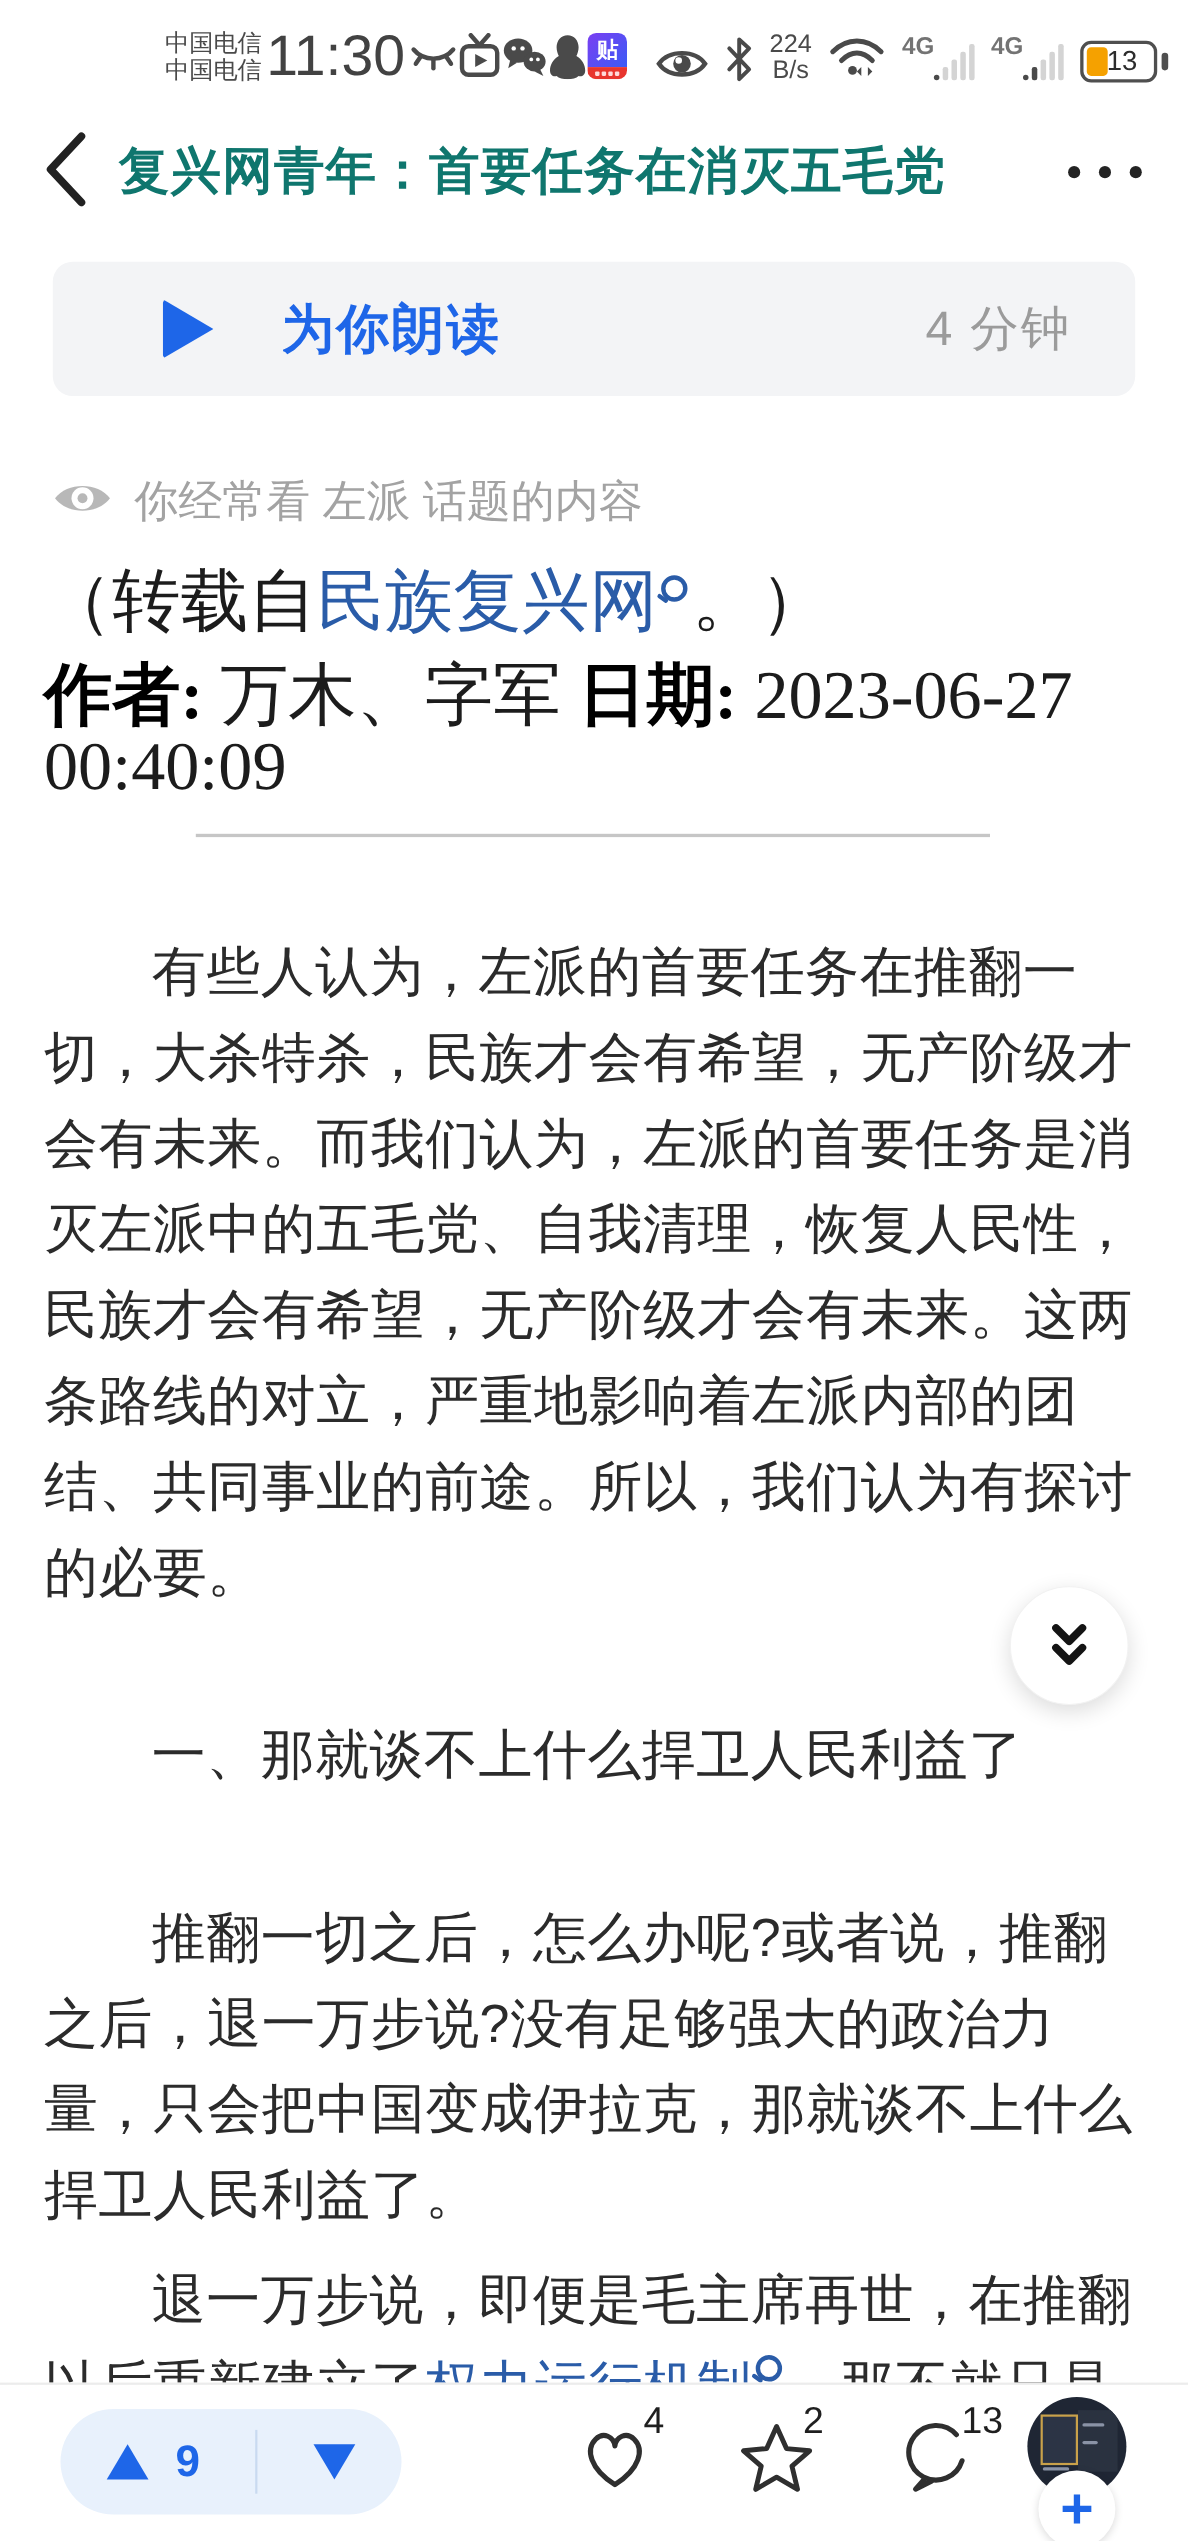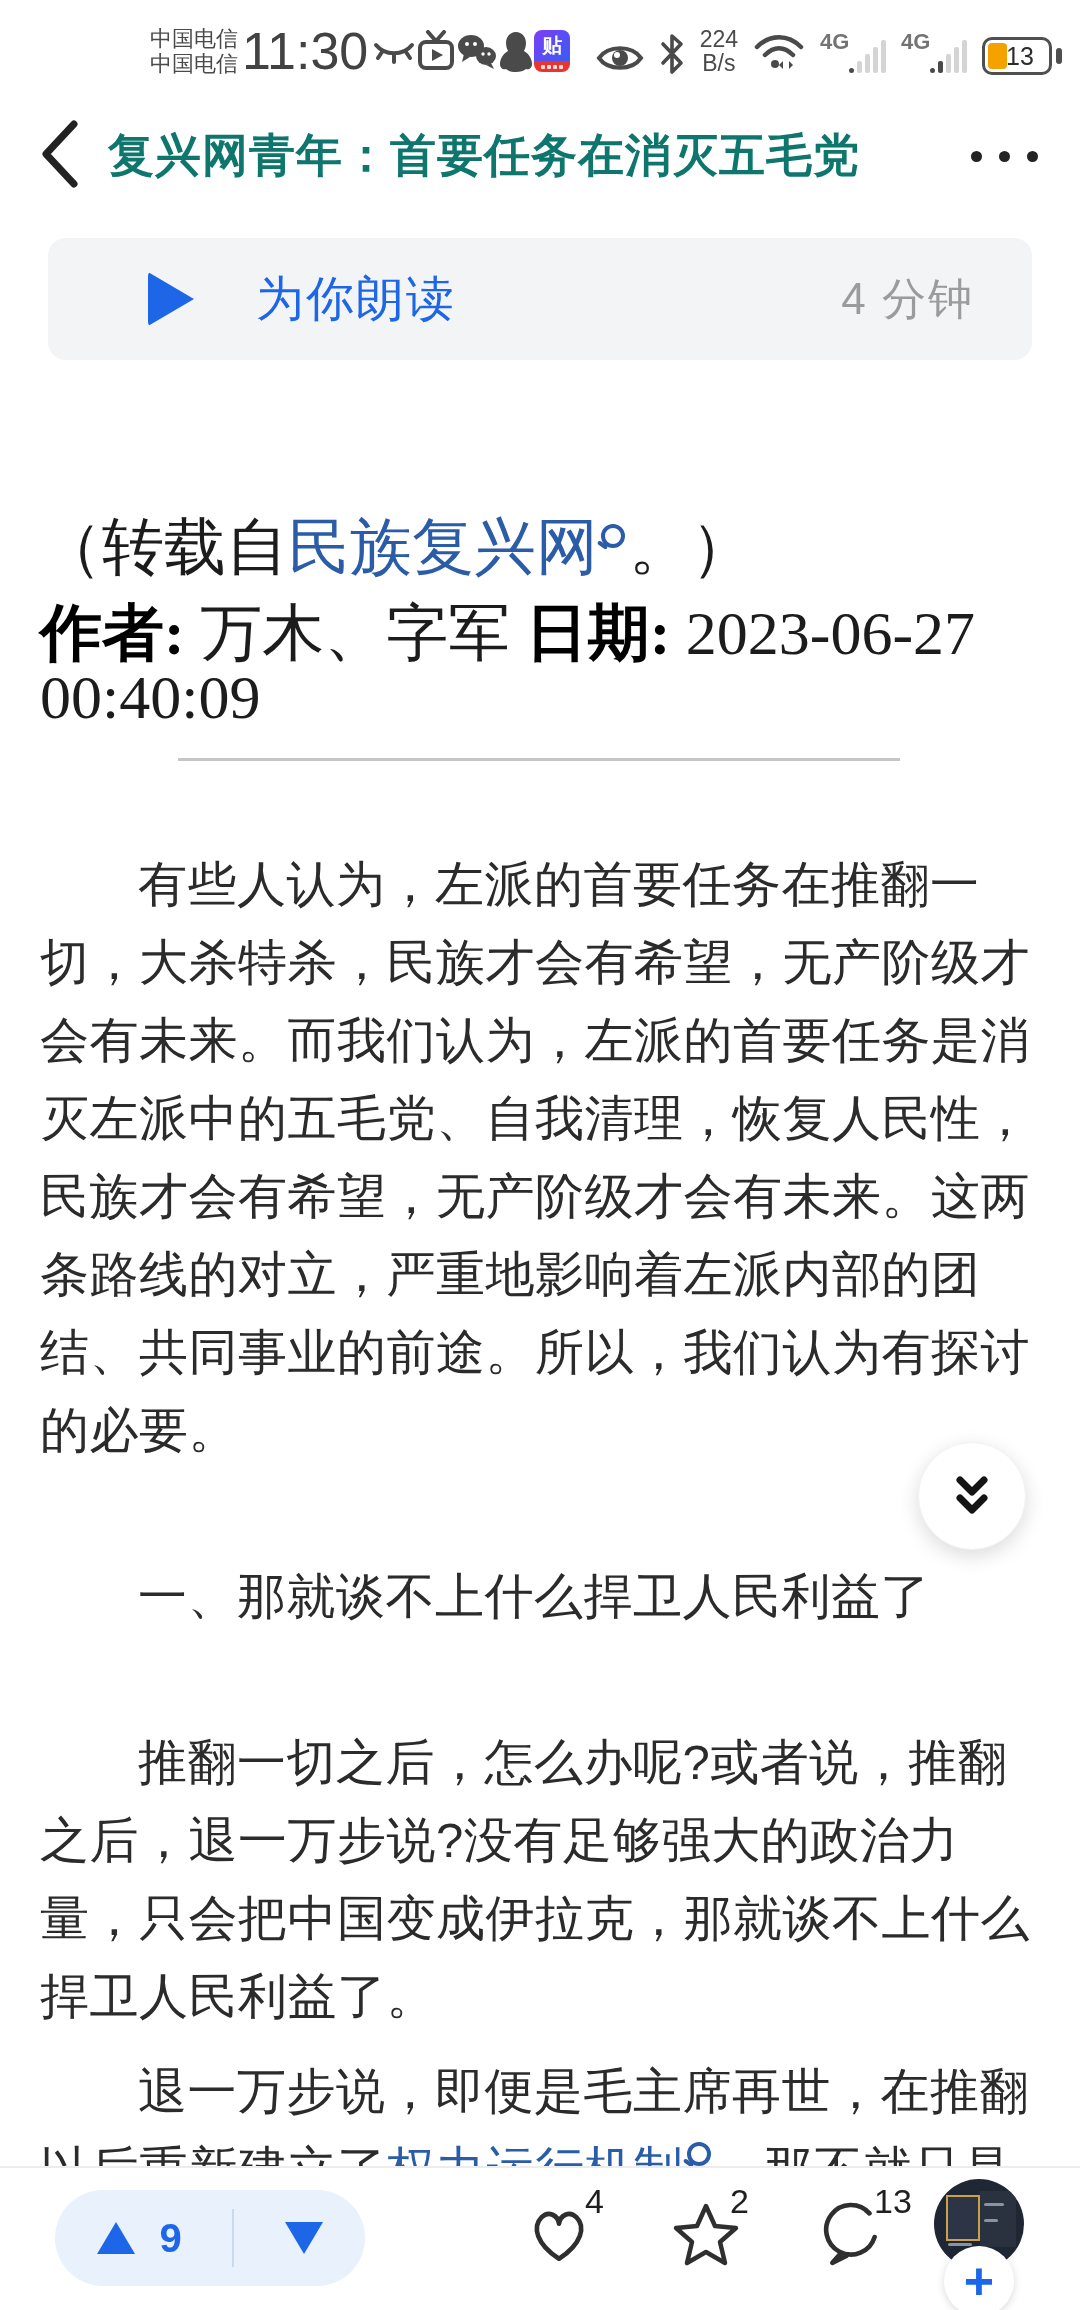--- a/index.html
+++ b/index.html
@@ -37,21 +37,21 @@
        padding:0 38px;box-sizing:border-box;}
   .nav-title{font-size:46px;font-weight:bold;color:#0f766e;margin-left:28px;letter-spacing:1px;}
   .more{margin-left:auto;display:flex;gap:17px;padding:10px 4px;}
   .more i{width:11px;height:11px;border-radius:50%;background:#232323;}
 
   
   .player{position:absolute;top:238px;left:48px;right:48px;height:122px;background:#f3f4f6;
           border-radius:18px;display:flex;align-items:center;padding:0 58px 0 100px;box-sizing:border-box;}
   .play-tri{width:0;height:0;border-top:27px solid transparent;border-bottom:27px solid transparent;
             border-left:46px solid #1e66e8;border-radius:4px;}
-  .player-label{font-size:48px;font-weight:normal;color:#1e66e8;margin-left:62px;letter-spacing:2px;}
+  .player-label{font-size:48px;font-weight:bold;color:#1e66e8;margin-left:62px;letter-spacing:2px;}
   .player-dur{margin-left:auto;font-size:44px;color:#9b9b9b;letter-spacing:2px;}
 
   
   .reco{position:absolute;top:428px;left:46px;display:flex;align-items:center;gap:18px;}
   .reco-text{font-size:40px;color:#a3a3a3;}
 
   
   .meta{position:absolute;top:515px;left:40px;right:40px;font-size:62px;color:#1c1c1c;font-family:Liberation Serif, serif;}
   .meta .line1{line-height:64px;}
   .meta .line2{line-height:64px;margin-top:22px;}
@@ -232,20 +232,30 @@
         <i></i>
       </span>
   </div>
 
   <div class="player">
     <span class="play-tri"></span>
     <span class="player-label">为你朗读</span>
     <span class="player-dur">4 分钟</span>
   </div>
 
+  <div class="reco">
+    <span>
+      <svg width="58" height="40" viewBox="0 0 58 40">
+          <path d="M4 20 C15 5 43 5 54 20 C43 35 15 35 4 20 Z" fill="#b8b8b8"></path>
+        <circle cx="29" cy="20" r="10" fill="#ffffff"></circle>
+          <circle cx="29" cy="20" r="4.5" fill="#b8b8b8"></circle>
+        </svg>
+    </span>
+    <span class="reco-text">你经常看 左派 话题的内容</span>
+  </div>
 
   <div class="meta">
     <div class="line1">
       <span>（转载自</span><a class="link">民族复兴网</a><span class="mag"></span><span>。）</span>
     </div>
     <div class="line2">
       <b>作者:</b><span> 万木、字军 </span><b>日期:</b><span> 2023-06-27 00:40:09</span>
     </div>
   </div>
 

